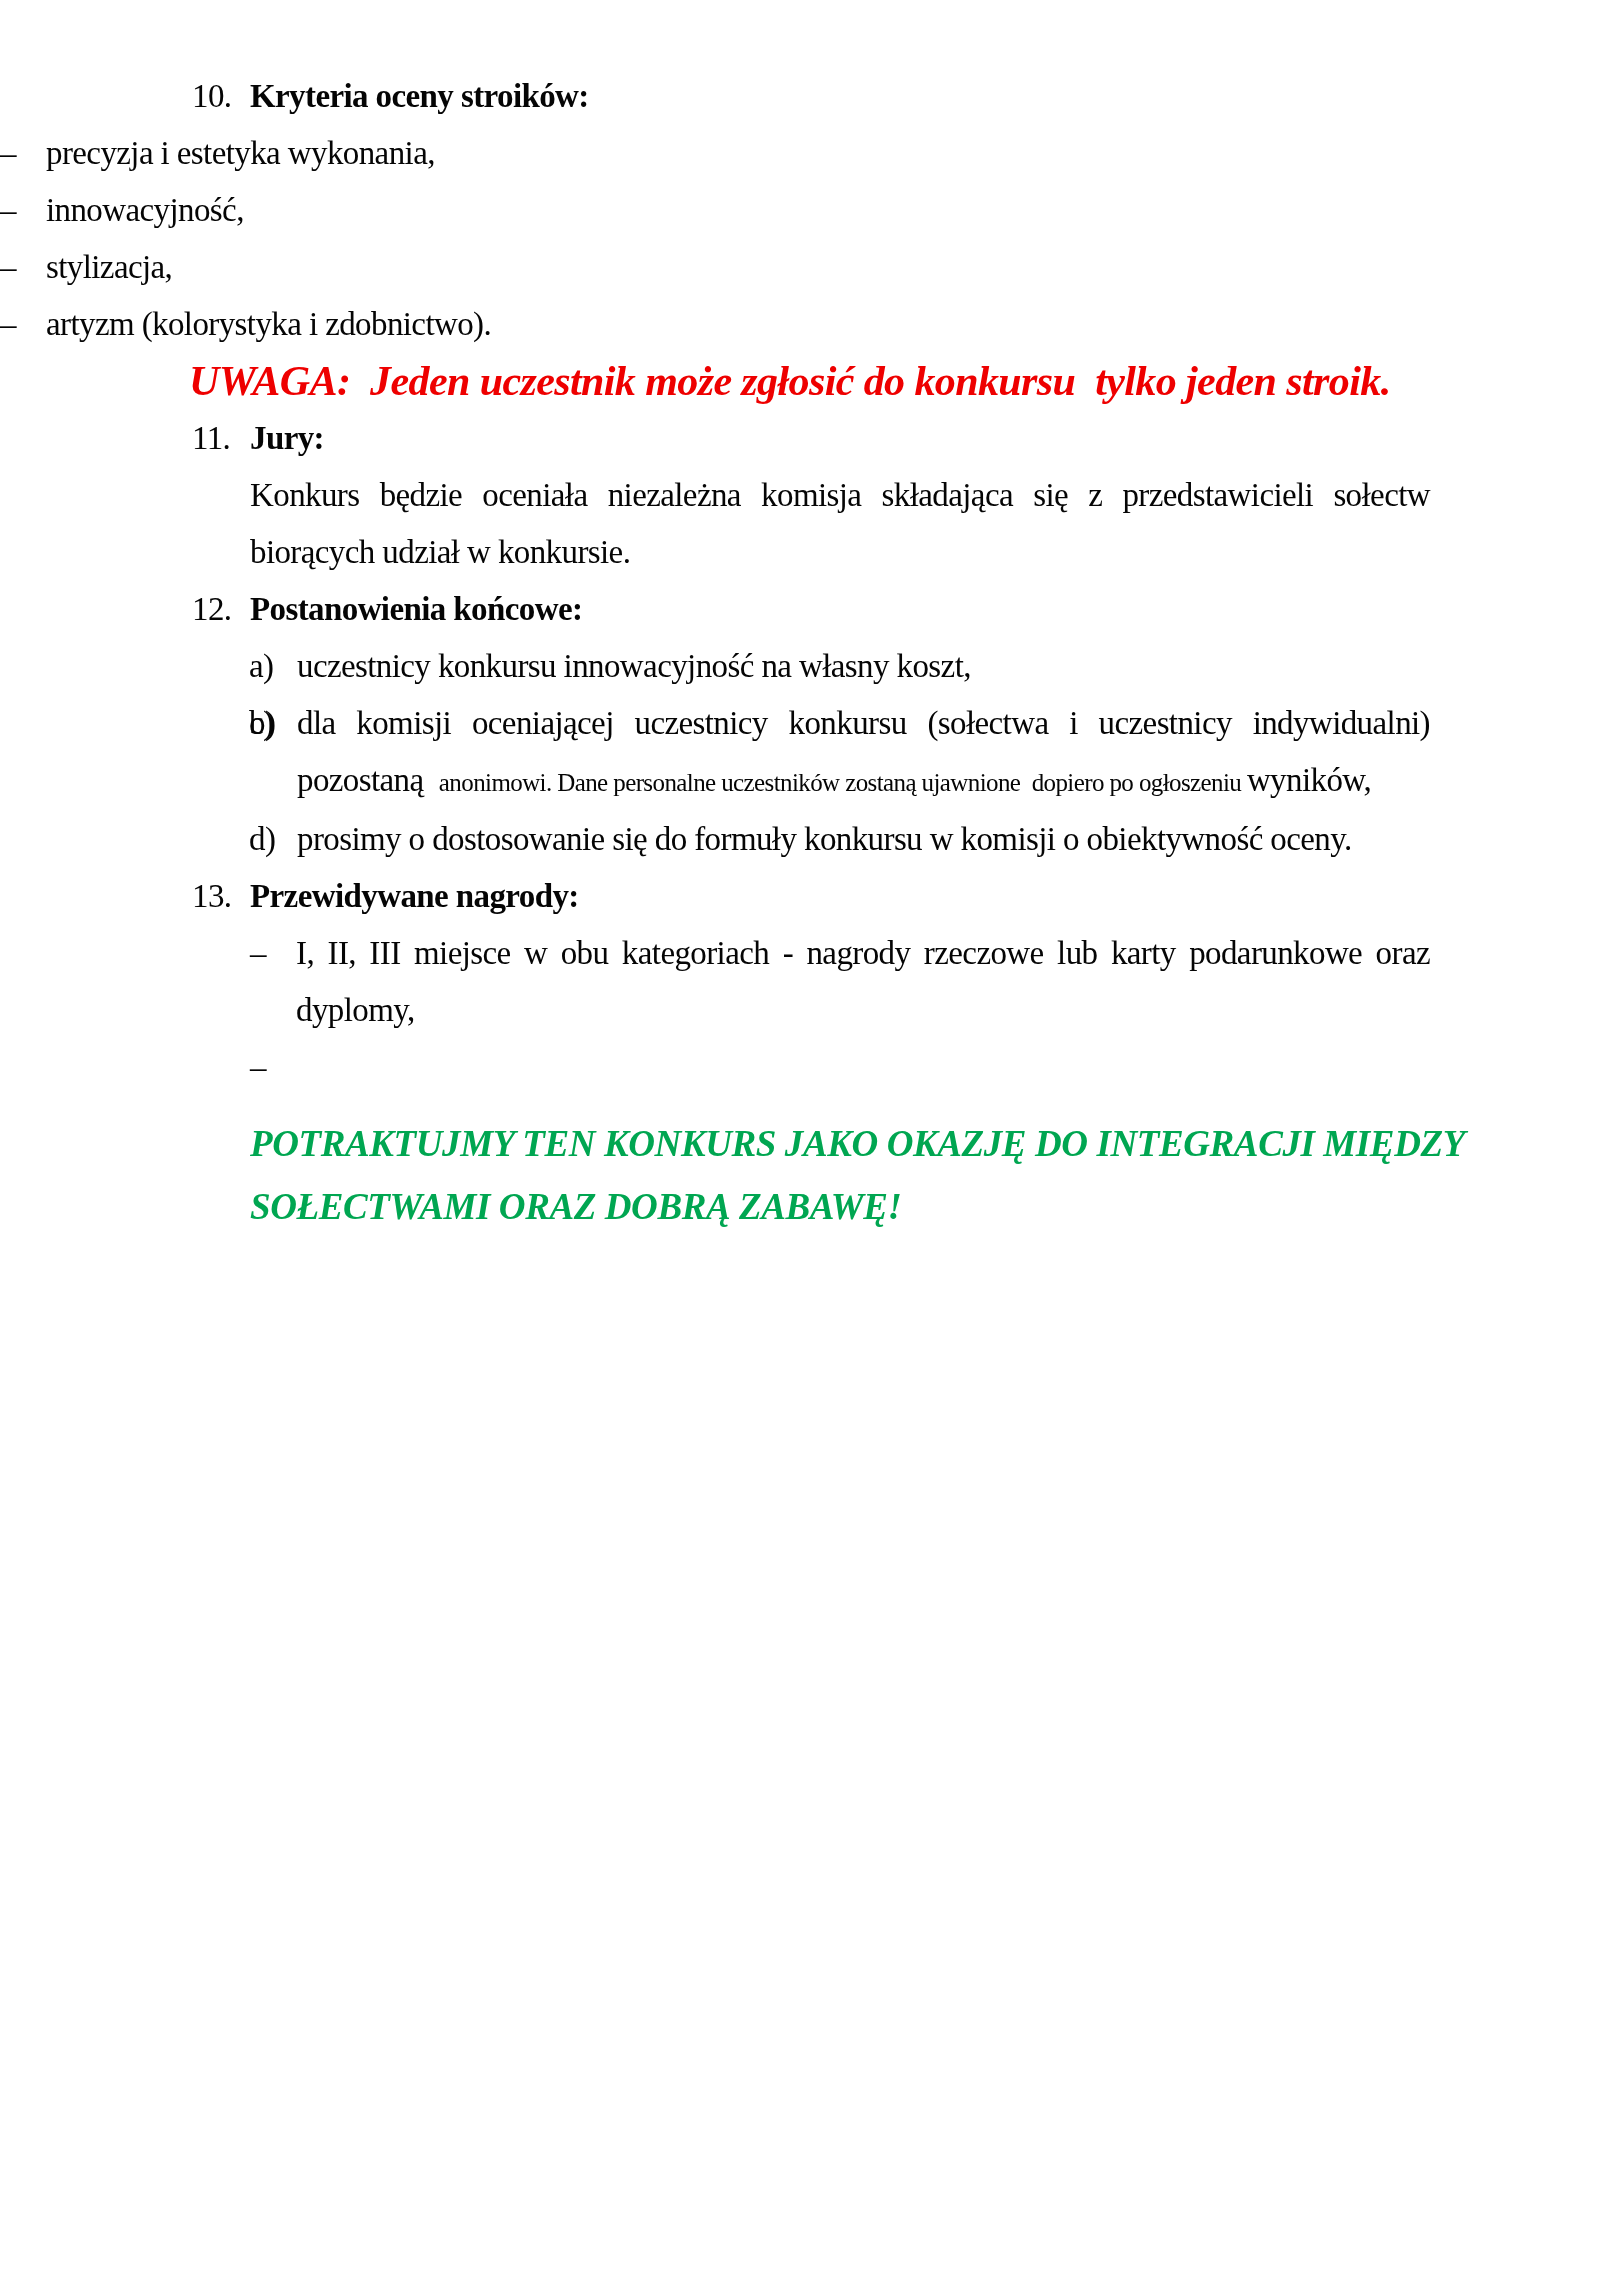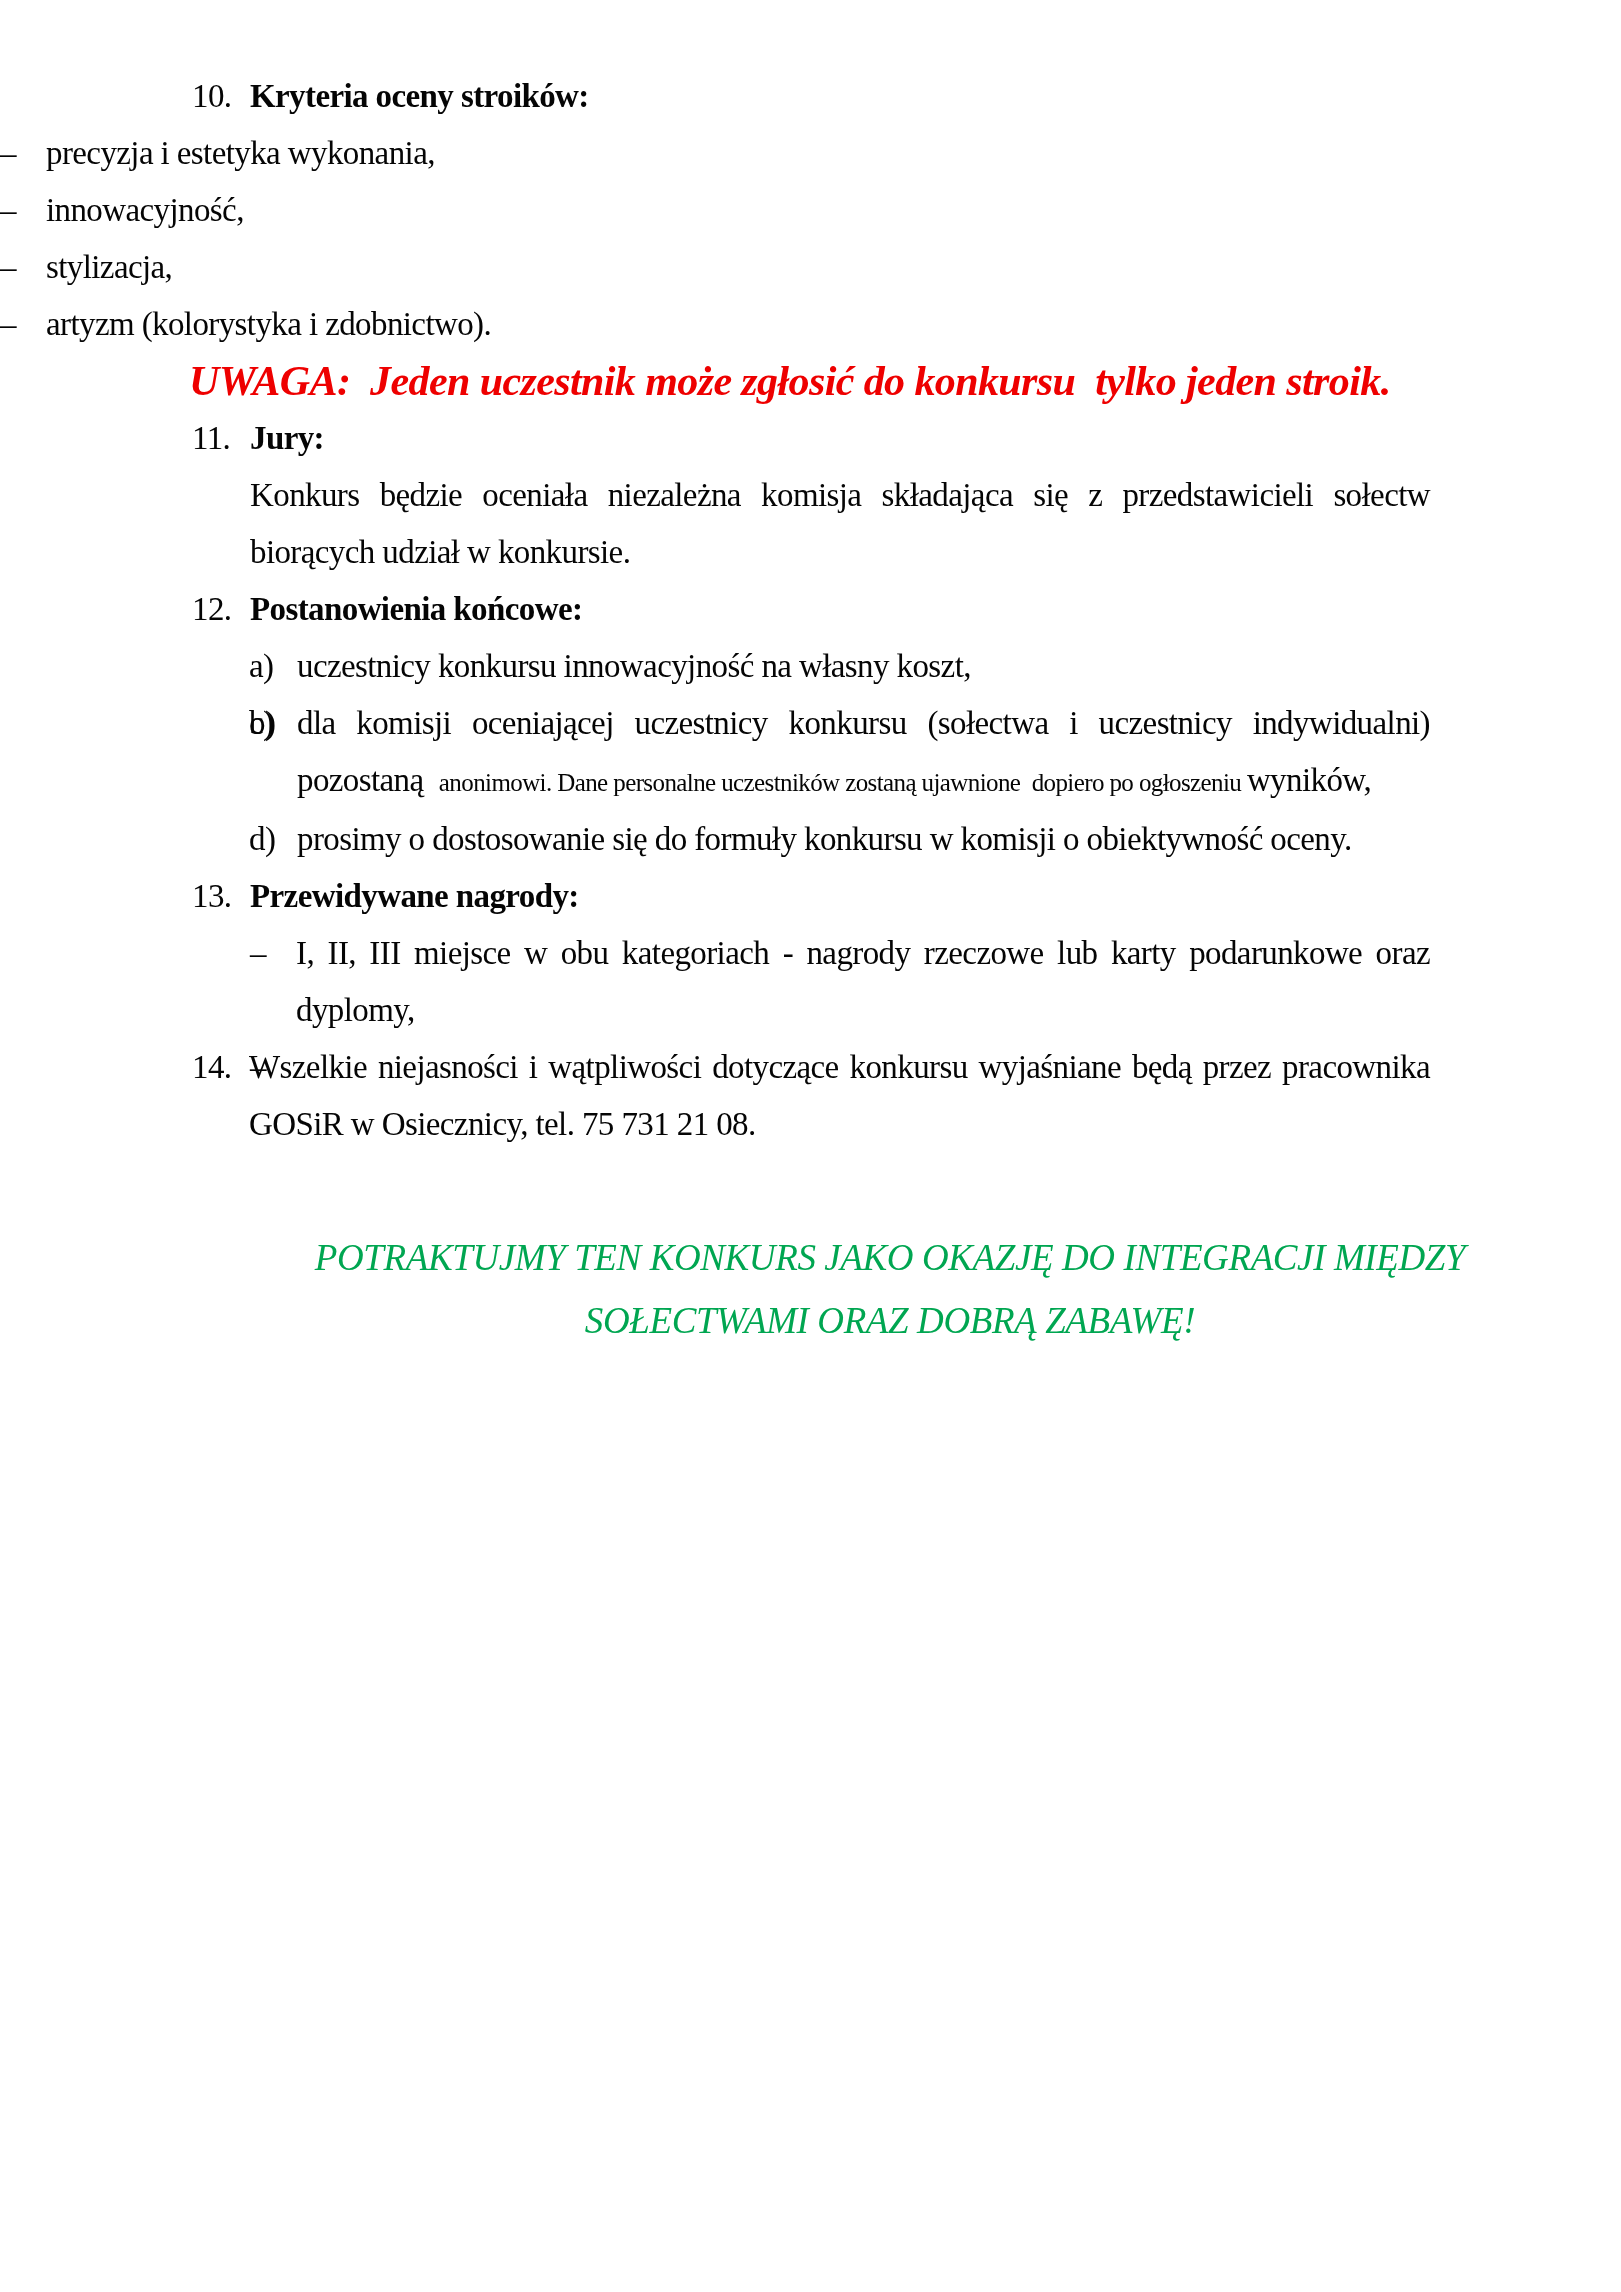--- a/index.html
+++ b/index.html
@@ -31,22 +31,22 @@
   
   .letter-para{margin-left:297px;width:1133px;position:relative;text-align:justify;}
   .letter-para .label{position:absolute;left:-48px;top:0;}
   .letter-para .seg-small{font-size:25px;}
   .letter-para .pre{white-space:pre-wrap;}
   
   .num-para{margin-left:249px;width:1181px;position:relative;text-align:justify;}
   .num-para .num{position:absolute;left:-57px;top:0;}
   
   .closing{
-    margin-top:73px;margin-left:250px;width:1280px;text-align:center;
-    font-weight:normal;font-style:italic;font-size:37px;line-height:63px;
+    margin-top:73px;margin-left:250px;width:1280px;
+    font-weight:bold;font-style:italic;font-size:37px;line-height:63px;
     color:var(--closing-green,#00a651);letter-spacing:-0.4px;
   }
 </style>
 </head>
 <body>
 
 <div class="page">
 
   <div class="h-row">
     <span class="num">10.</span><span class="h-text">Kryteria oceny stroików:</span>
@@ -96,23 +96,20 @@
     <span class="num">13.</span><span class="h-text">Przewidywane nagrody:</span>
   </div>
 
   <div class="bullet-hang">
     <span class="dash">–</span><span>I, II, III miejsce w obu kategoriach - nagrody rzeczowe lub karty podarunkowe oraz dyplomy,</span>
   </div>
   <div class="bullet-hang">
     <span class="dash">–</span>
   </div>
 
-  <div class="num-para">
-    <span class="num">14.</span><span>Wszelkie niejasności i wątpliwości dotyczące konkursu wyjaśniane będą przez pracownika GOSiR w Osiecznicy, tel. 75 731 21 08.</span>
-  </div>
 
   <div class="closing">
     <div>POTRAKTUJMY TEN KONKURS JAKO OKAZJĘ DO INTEGRACJI MIĘDZY</div>
     <div>SOŁECTWAMI ORAZ DOBRĄ ZABAWĘ!</div>
   </div>
 
 </div>
 
 
 </body></html>

